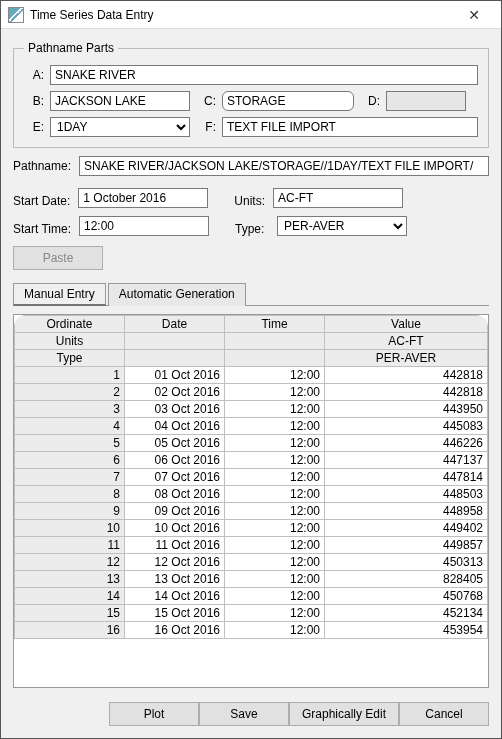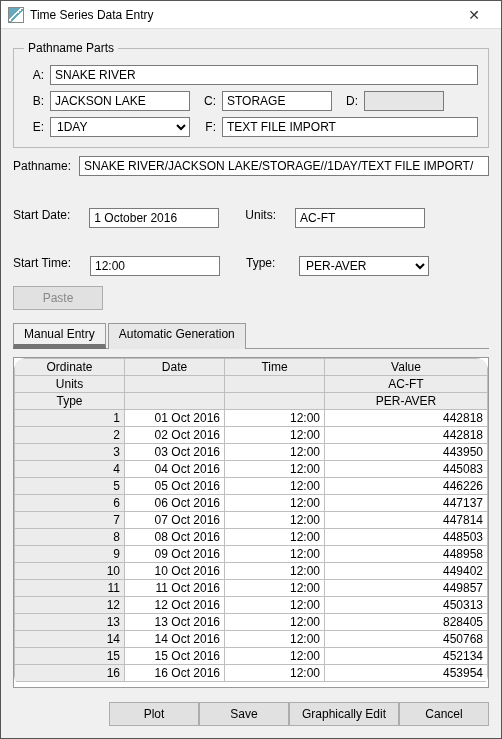--- a/index.html
+++ b/index.html
@@ -51,37 +51,37 @@
     border: 1px solid #bbb;
     padding: 8px 10px 10px 10px;
     margin: 0;
   }
   fieldset.pathname-parts legend { padding: 0 4px; }
   .pp-row { display: flex; align-items: center; gap: 6px; margin-top: 6px; }
   .pp-row:first-of-type { margin-top: 2px; }
   .pp-lab { width: 20px; text-align: right; }
   .pp-a { flex: 1; }
   .pp-b { width: 140px; }
-  .pp-c { width: 110px; }
+  .pp-c { width: 132px; border-radius: 6px; }
   .pp-d { width: 80px; }
   .pp-e { width: 140px; }
   .pp-f { flex: 1; }
   input[type=text], select {
     height: 20px;
     border: 1px solid #7a7a7a;
     background: #fff;
     font: inherit;
     padding: 0 4px;
   }
   input[readonly] { background: #e6e6e6; }
   select { padding: 0 2px; }
   .row { display: flex; align-items: center; gap: 8px; }
   .lab { white-space: nowrap; }
   .pathname-row input { flex: 1; }
-  .date-row .col { display: flex; align-items: flex-start; gap: 19px; margin-top: 20px; }
+  .date-row .col { display: flex; align-items: flex-end; gap: 8px; }
   .date-row .col + .col { margin-left: 18px; }
   .date-row input[type=text], .date-row select { width: 130px; }
   button.btn {
     min-width: 90px;
     height: 24px;
     background: #e1e1e1;
     border: 1px solid #adadad;
     font: inherit;
     cursor: pointer;
   }
@@ -92,21 +92,21 @@
   .tab {
     padding: 3px 10px;
     border: 1px solid #999;
     border-bottom: none;
     background: #e8e8e8;
     margin-right: 2px;
     position: relative;
     top: 1px;
     cursor: pointer;
   }
-  .tab.active { background: #f0f0f0; border-bottom: 5px solid #737373; top: 1px; }
+  .tab.active { background: #f0f0f0; border-bottom: 2px solid #737373; top: 1px; }
 
   .grid-wrap {
     flex: 1;
     border: 1px solid #999;
     background: #fff;
     display: flex;
     overflow: hidden;
   }
   .grid-scroll { flex: 1; overflow-y: scroll; overflow-x: hidden; border-radius: 12px; }
   table.grid {

